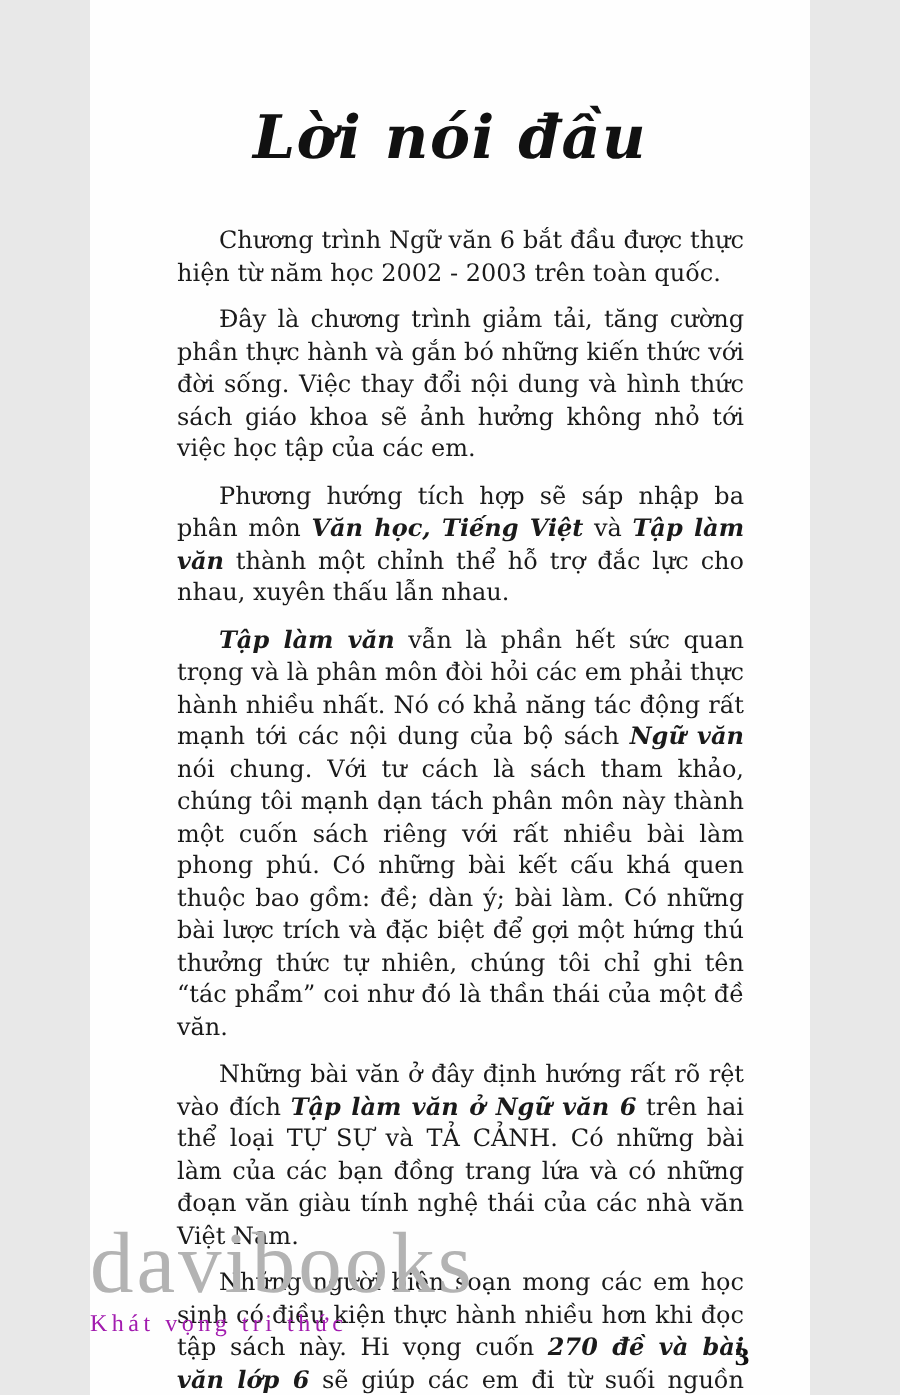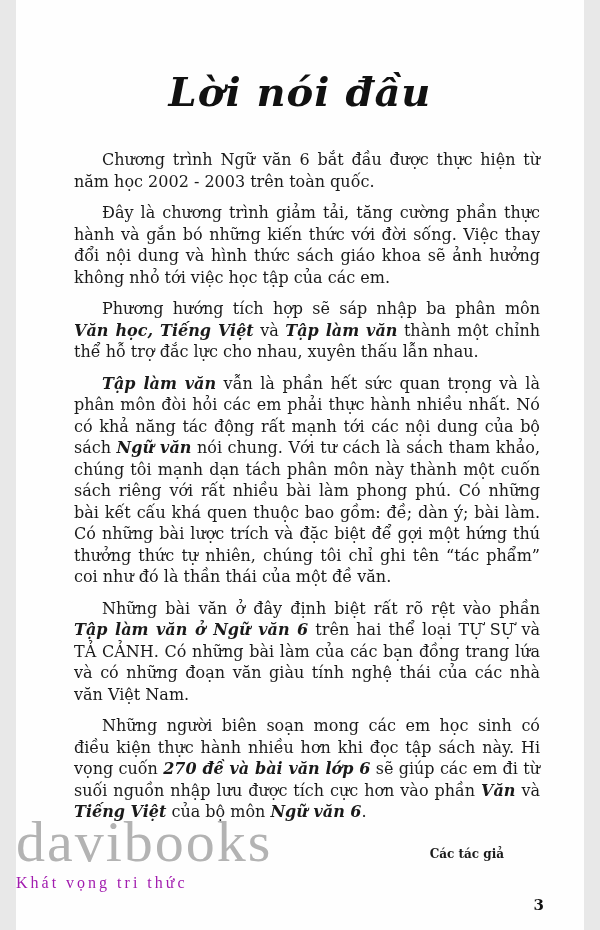--- a/index.html
+++ b/index.html
@@ -2,21 +2,21 @@
 <html><head>
 <meta charset="utf-8">
 <style>
   html, body {
     margin: 0;
     padding: 0;
     background: #e8e8e8;
   }
   .page {
     position: relative;
-    width: 568px;
+    width: 480px;
     height: 930px;
     margin: 0 auto;
     background: #fefefe;
     color: #1a1a1a;
     font-family: "DejaVu Serif", "Liberation Serif", serif;
     overflow: hidden;
     box-sizing: border-box;
   }
   .title {
     margin: 0;
@@ -87,21 +87,21 @@
 
 <div class="page">
 
   <h1 class="title">Lời nói đầu</h1>
 
   <div class="body-text">
     <p><span>Chương trình Ngữ văn 6 bắt đầu được thực hiện từ năm học 2002 - 2003 trên toàn quốc.</span></p>
     <p><span>Đây là chương trình giảm tải, tăng cường phần thực hành và gắn bó những kiến thức với đời sống. Việc thay đổi nội dung và hình thức sách giáo khoa sẽ ảnh hưởng không nhỏ tới việc học tập của các em.</span></p>
     <p><span>Phương hướng tích hợp sẽ sáp nhập ba phân môn </span><span class="bold-italic">Văn học, Tiếng Việt</span><span> và </span><span class="bold-italic">Tập làm văn</span><span> thành một chỉnh thể hỗ trợ đắc lực cho nhau, xuyên thấu lẫn nhau.</span></p>
     <p><span class="bold-italic">Tập làm văn</span><span> vẫn là phần hết sức quan trọng và là phân môn đòi hỏi các em phải thực hành nhiều nhất. Nó có khả năng tác động rất mạnh tới các nội dung của bộ sách </span><span class="bold-italic">Ngữ văn</span><span> nói chung. Với tư cách là sách tham khảo, chúng tôi mạnh dạn tách phân môn này thành một cuốn sách riêng với rất nhiều bài làm phong phú. Có những bài kết cấu khá quen thuộc bao gồm: đề; dàn ý; bài làm. Có những bài lược trích và đặc biệt để gợi một hứng thú thưởng thức tự nhiên, chúng tôi chỉ ghi tên “tác phẩm” coi như đó là thần thái của một đề văn.</span></p>
-    <p><span>Những bài văn ở đây định biệt rất rõ rệt vào phần </span><span class="bold-italic">Tập làm văn ở Ngữ văn 6</span><span> trên hai thể loại </span><span class="bold">TỰ SỰ</span><span> và </span><span class="bold">TẢ CẢNH</span><span>. Có những bài làm của các bạn đồng trang lứa và có những đoạn văn giàu tính nghệ thái của các nhà văn Việt Nam.</span></p>
+    <p><span>Những bài văn ở đây định hướng rất rõ rệt vào đích </span><span class="bold-italic">Tập làm văn ở Ngữ văn 6</span><span> trên hai thể loại </span><span class="bold">TỰ SỰ</span><span> và </span><span class="bold">TẢ CẢNH</span><span>. Có những bài làm của các bạn đồng trang lứa và có những đoạn văn giàu tính nghệ thái của các nhà văn Việt Nam.</span></p>
     <p><span>Những người biên soạn mong các em học sinh có điều kiện thực hành nhiều hơn khi đọc tập sách này. Hi vọng cuốn </span><span class="bold-italic">270 đề và bài văn lớp 6</span><span> sẽ giúp các em đi từ suối nguồn nhập lưu được tích cực hơn vào phần </span><span class="bold-italic">Văn</span><span> và </span><span class="bold-italic">Tiếng Việt</span><span> của bộ môn </span><span class="bold-italic">Ngữ văn 6</span><span>.</span></p>
   </div>
 
   <div class="signature">Các tác giả</div>
 
   <div class="watermark">
     <div class="wm-main">davibooks</div>
     <div class="wm-sub">Khát vọng tri thức</div>
   </div>
 

